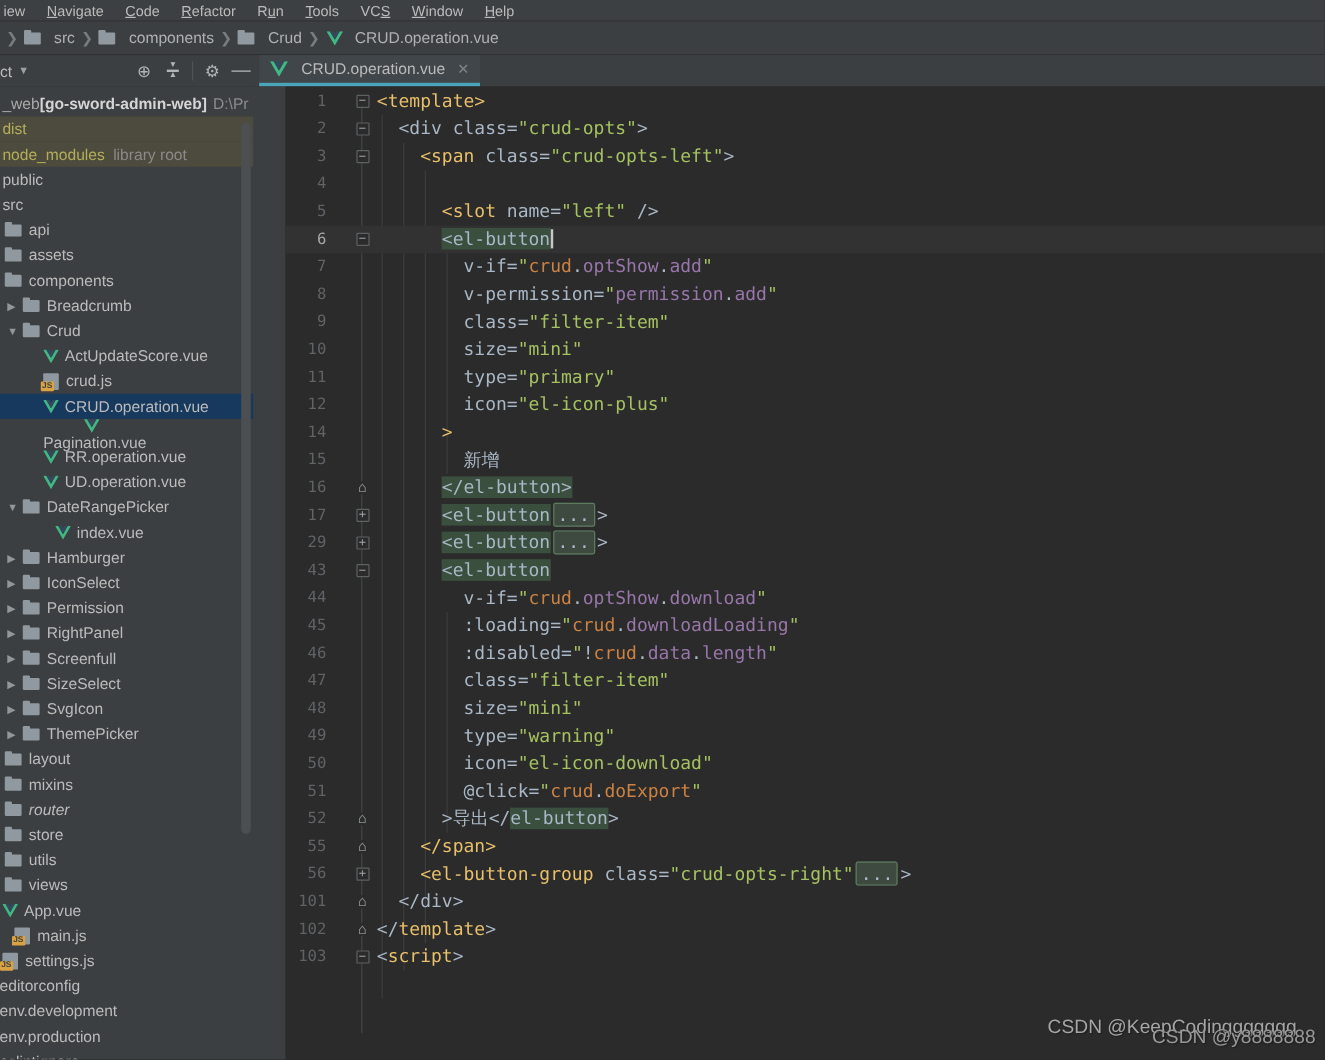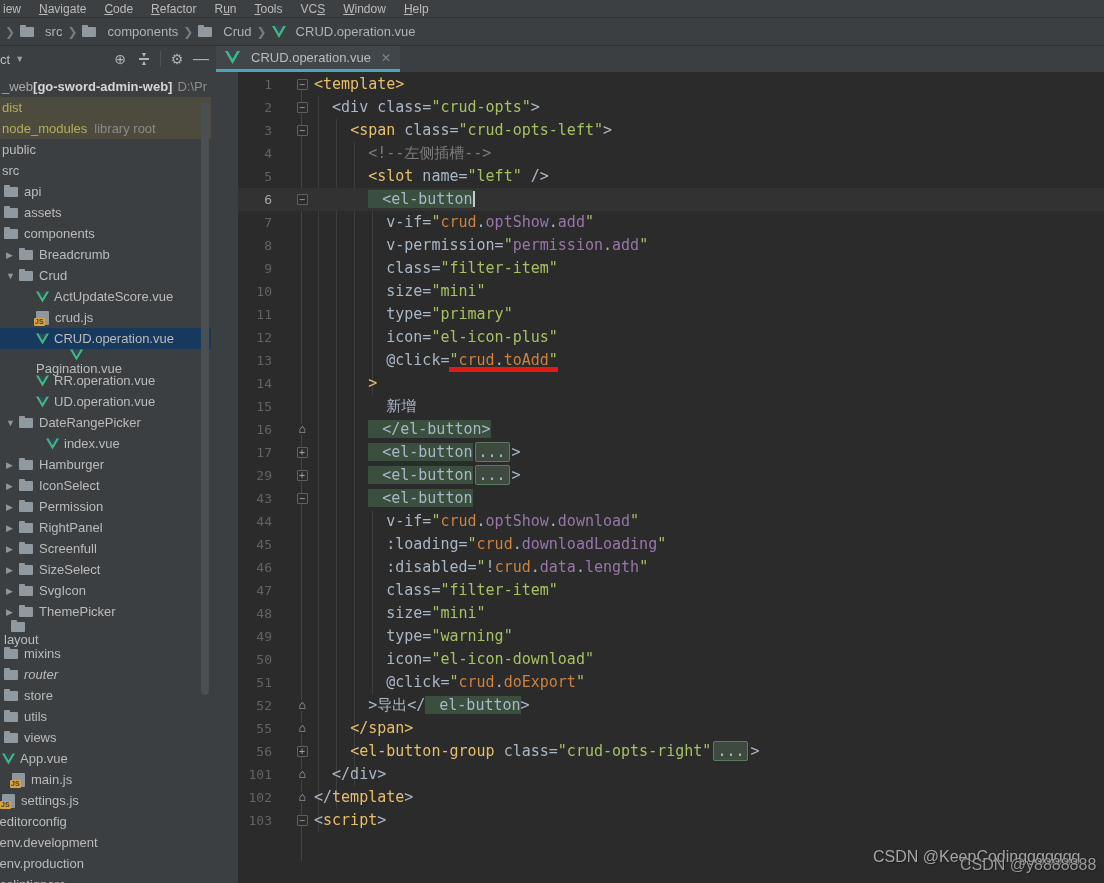--- a/index.html
+++ b/index.html
@@ -78,21 +78,21 @@
   .lann { width:18px; flex-shrink:0; }
   .lfold { width:24px; flex-shrink:0; display:flex; align-items:center;
            justify-content:center; z-index:2; }
   .fm { width:11px; height:11px; border:1px solid #5E6163; background:#2B2B2B;
         color:#9EA3A8; font-size:10px; line-height:9px; text-align:center;
         border-radius:1px; cursor:pointer; font-family:"DejaVu Sans Mono",monospace; }
   .fe { color:#8B9094; font-size:12px; background:#2B2B2B; cursor:pointer; line-height:11px; }
   .lcode { white-space:pre; color:#A9B7C6; }
   .tk-w { color:#A9B7C6; } .tk-y { color:#E8BF6A; } .tk-s { color:#A5C261; }
   .tk-o { color:#CC8242; } .tk-p { color:#9876AA; } .tk-c { color:#7A7A7A; }
-  .tk-hl { background:#3B4F3F;padding-left:14px; }
+  .tk-hl { background:#3B4F3F; }
   .tk-fold { background:#3E4A40; border:1px solid #5C7A5E; border-radius:2px;
              padding:0 3px; margin:0 2px; color:#A9B7C6; }
   .ru { position:relative; }
   .ru::after { content:""; position:absolute; left:0; right:0; bottom:-3px; height:5px;
                background:#E11A12; z-index:3; }
   .caret-bar { display:inline-block; width:2px; height:16px; background:#C8C8C8;
                vertical-align:-3px; }
   .guide { position:absolute; width:1px; background:#3D3D3D; z-index:0; }
   .foldline { position:absolute; width:1px; background:#434547; z-index:1; }
   .wm { position:absolute; font-size:16px; color:#A5A5A5; z-index:5;
@@ -368,21 +368,21 @@
             </div>
           </div>
           <div class="trow">
             <div class="trow-inner" style="margin-left: 6px;">
               <span class="tarrow">▶</span>
               <span class="ficon"></span>
               <span class="tlabel">ThemePicker</span>
             </div>
           </div>
           <div class="trow">
-            <div class="trow-inner" style="margin-left: 4px; flex-direction: column;">
+            <div class="trow-inner" style="margin-left: 4px;">
               <span class="ficon"></span>
               <span class="tlabel">layout</span>
             </div>
           </div>
           <div class="trow">
             <div class="trow-inner" style="margin-left: 4px;">
               <span class="ficon"></span>
               <span class="tlabel">mixins</span>
             </div>
           </div>
@@ -487,21 +487,20 @@
             <span class="lann"></span>
             <span class="lfold">
               <span class="fm">−</span>
             </span>
             <span class="lcode"><span class="tk-w">    </span><span class="tk-y">&lt;span</span><span class="tk-w"> class=</span><span class="tk-s">"crud-opts-left"</span><span class="tk-w">&gt;</span></span>
           </div>
           <div class="eline">
             <span class="lnum">4</span>
             <span class="lann"></span>
             <span class="lfold"></span>
-            <span class="lcode"><span class="tk-w">      </span><span class="tk-c">&lt;!--左侧插槽--&gt;</span></span>
           </div>
           <div class="eline">
             <span class="lnum">5</span>
             <span class="lann"></span>
             <span class="lfold"></span>
             <span class="lcode"><span class="tk-w">      </span><span class="tk-y">&lt;slot</span><span class="tk-w"> name=</span><span class="tk-s">"left"</span><span class="tk-w"> /&gt;</span></span>
           </div>
           <div class="eline cur">
             <span class="lnum">6</span>
             <span class="lann"></span>
@@ -538,26 +537,20 @@
             <span class="lnum">11</span>
             <span class="lann"></span>
             <span class="lfold"></span>
             <span class="lcode"><span class="tk-w">        type=</span><span class="tk-s">"primary"</span></span>
           </div>
           <div class="eline">
             <span class="lnum">12</span>
             <span class="lann"></span>
             <span class="lfold"></span>
             <span class="lcode"><span class="tk-w">        icon=</span><span class="tk-s">"el-icon-plus"</span></span>
-          </div>
-          <div class="eline">
-            <span class="lnum">13</span>
-            <span class="lann"></span>
-            <span class="lfold"></span>
-            <span class="lcode"><span class="tk-w">        @click=</span><span class="tk-s ru">"</span><span class="tk-o ru">crud</span><span class="tk-w ru">.</span><span class="tk-o ru">toAdd</span><span class="tk-s ru">"</span></span>
           </div>
           <div class="eline">
             <span class="lnum">14</span>
             <span class="lann"></span>
             <span class="lfold"></span>
             <span class="lcode"><span class="tk-w">      </span><span class="tk-y">&gt;</span></span>
           </div>
           <div class="eline">
             <span class="lnum">15</span>
             <span class="lann"></span>

